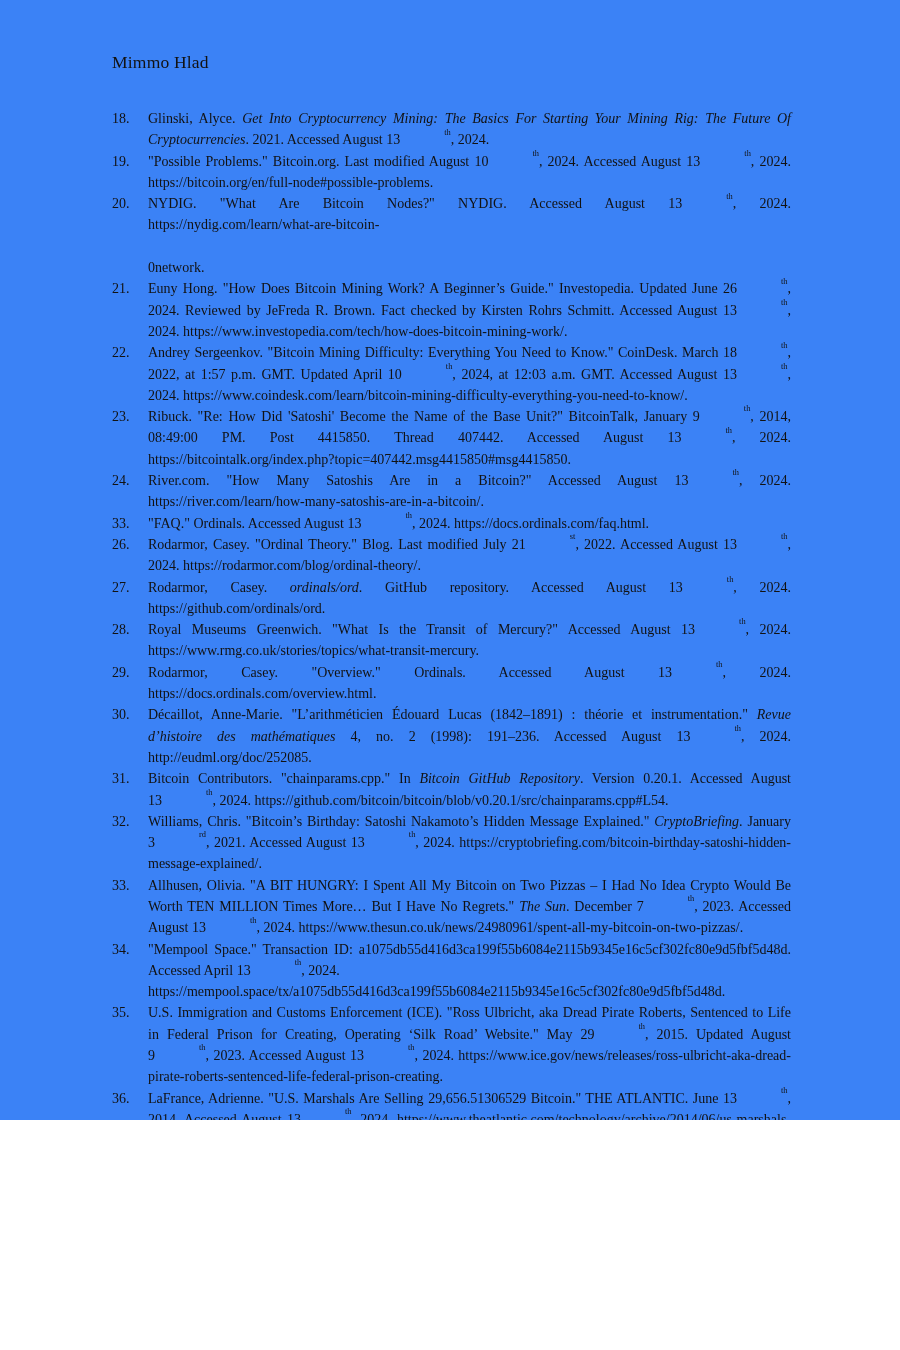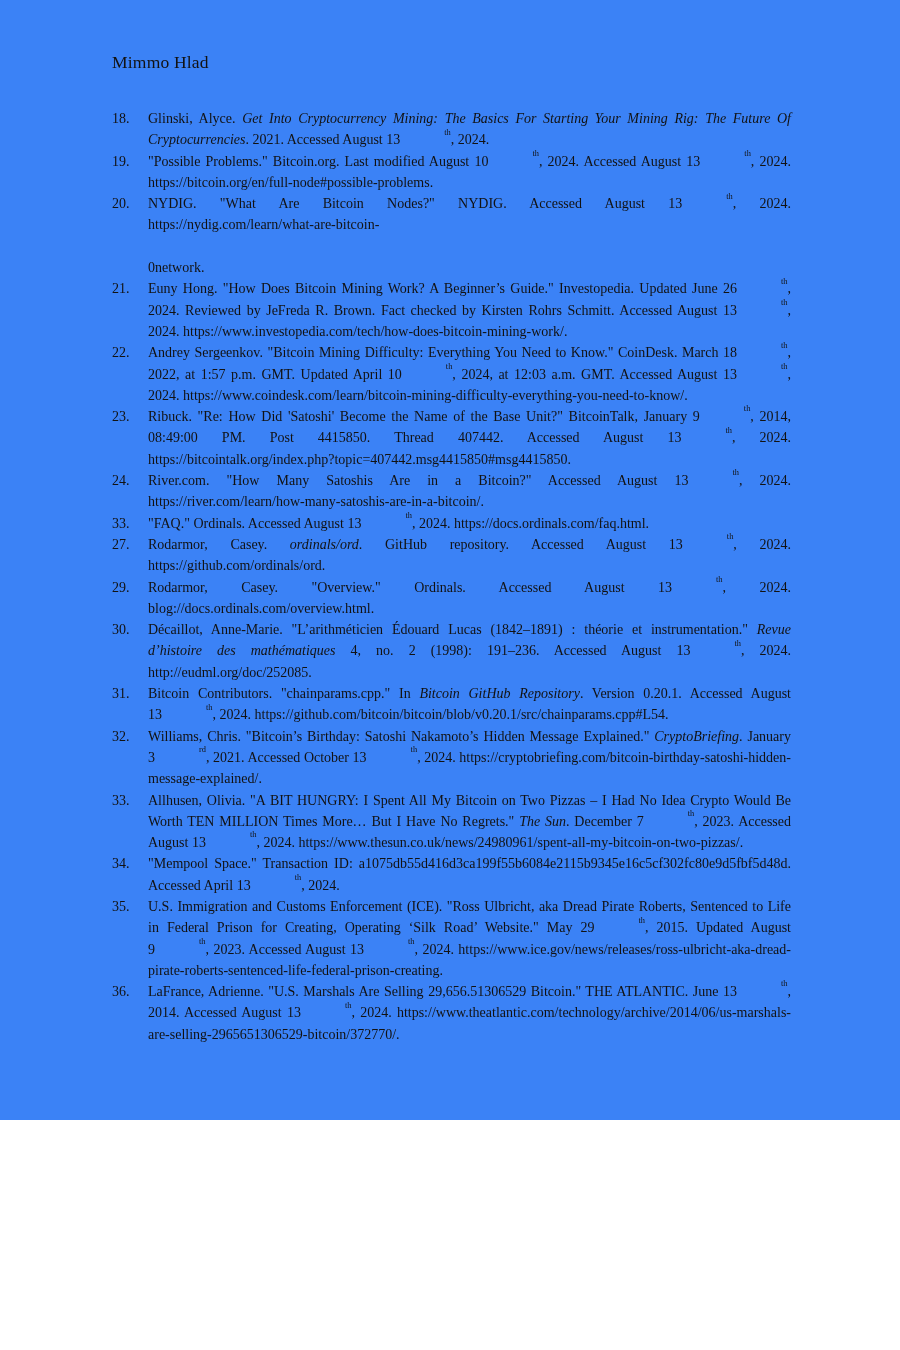--- a/index.html
+++ b/index.html
@@ -85,46 +85,54 @@
       </div>
       <div class="ref">
         <div class="ref-num">24.</div>
         <div class="ref-text"><span>River.com. "How Many Satoshis Are in a Bitcoin?" Accessed August 13</span><sup class="ord">th</sup><span>, 2024. </span><span class="nw">https://river.com/learn/how-many-satoshis-are-in-a-bitcoin/.</span></div>
       </div>
       <div class="ref">
         <div class="ref-num">33.</div>
         <div class="ref-text"><span>"FAQ." Ordinals. Accessed August 13</span><sup class="ord">th</sup><span>, 2024. </span><span class="nw">https://docs.ordinals.com/faq.html.</span></div>
       </div>
       <div class="ref">
+        <div class="ref-num">26.</div>
+        <div class="ref-text"><span>Rodarmor, Casey. "Ordinal Theory." Blog. Last modified July 21</span><sup class="ord">st</sup><span>, 2022. Accessed August 13</span><sup class="ord">th</sup><span>, 2024. </span><span class="nw">https://rodarmor.com/blog/ordinal-theory/.</span></div>
+      </div>
+      <div class="ref">
         <div class="ref-num">27.</div>
         <div class="ref-text"><span>Rodarmor, Casey. </span><i>ordinals/ord</i><span>. GitHub repository. Accessed August 13</span><sup class="ord">th</sup><span>, 2024. </span><span class="nw">https://github.com/ordinals/ord.</span></div>
       </div>
       <div class="ref">
+        <div class="ref-num">28.</div>
+        <div class="ref-text"><span>Royal Museums Greenwich. "What Is the Transit of Mercury?" Accessed August 13</span><sup class="ord">th</sup><span>, 2024. </span><span class="nw">https://www.rmg.co.uk/stories/topics/what-transit-mercury.</span></div>
+      </div>
+      <div class="ref">
         <div class="ref-num">29.</div>
-        <div class="ref-text"><span>Rodarmor, Casey. "Overview." Ordinals. Accessed August 13</span><sup class="ord">th</sup><span>, 2024. </span><span class="nw">blog://docs.ordinals.com/overview.html.</span></div>
+        <div class="ref-text"><span>Rodarmor, Casey. "Overview." Ordinals. Accessed August 13</span><sup class="ord">th</sup><span>, 2024. </span><span class="nw">https://docs.ordinals.com/overview.html.</span></div>
       </div>
       <div class="ref">
         <div class="ref-num">30.</div>
         <div class="ref-text"><span>Décaillot, Anne-Marie. "L’arithméticien Édouard Lucas (1842–1891) : théorie et instrumentation." </span><i>Revue d’histoire des mathématiques</i><span> 4, no. 2 (1998): 191–236. Accessed August 13</span><sup class="ord">th</sup><span>, 2024. </span><span class="nw">http://eudml.org/doc/252085.</span></div>
       </div>
       <div class="ref">
         <div class="ref-num">31.</div>
         <div class="ref-text"><span>Bitcoin Contributors. "chainparams.cpp." In </span><i>Bitcoin GitHub Repository</i><span>. Version 0.20.1. Accessed August 13</span><sup class="ord">th</sup><span>, 2024. </span><span class="nw">https://github.com/bitcoin/bitcoin/blob/v0.20.1/src/chainparams.cpp#L54.</span></div>
       </div>
       <div class="ref">
         <div class="ref-num">32.</div>
-        <div class="ref-text"><span>Williams, Chris. "Bitcoin’s Birthday: Satoshi Nakamoto’s Hidden Message Explained." </span><i>CryptoBriefing</i><span>. January 3</span><sup class="ord">rd</sup><span>, 2021. Accessed October 13</span><sup class="ord">th</sup><span>, 2024. https://cryptobriefing.com/bitcoin-birthday-satoshi-hidden-message-explained/.</span></div>
+        <div class="ref-text"><span>Williams, Chris. "Bitcoin’s Birthday: Satoshi Nakamoto’s Hidden Message Explained." </span><i>CryptoBriefing</i><span>. January 3</span><sup class="ord">rd</sup><span>, 2021. Accessed August 13</span><sup class="ord">th</sup><span>, 2024. https://cryptobriefing.com/bitcoin-birthday-satoshi-hidden-message-explained/.</span></div>
       </div>
       <div class="ref">
         <div class="ref-num">33.</div>
         <div class="ref-text"><span>Allhusen, Olivia. "A BIT HUNGRY: I Spent All My Bitcoin on Two Pizzas – I Had No Idea Crypto Would Be Worth TEN MILLION Times More… But I Have No Regrets." </span><i>The Sun</i><span>. December 7</span><sup class="ord">th</sup><span>, 2023. Accessed August 13</span><sup class="ord">th</sup><span>, 2024. https://www.thesun.co.uk/news/24980961/spent-all-my-bitcoin-on-two-pizzas/.</span></div>
       </div>
       <div class="ref">
         <div class="ref-num">34.</div>
-        <div class="ref-text"><span>"Mempool Space." Transaction ID: </span><span class="nw">a1075db55d416d3ca199f55b6084e2115b9345e16c5cf302fc80e9d5fbf5d48d.</span><span> Accessed April 13</span><sup class="ord">th</sup><span>, 2024.</span><br></div>
+        <div class="ref-text"><span>"Mempool Space." Transaction ID: </span><span class="nw">a1075db55d416d3ca199f55b6084e2115b9345e16c5cf302fc80e9d5fbf5d48d.</span><span> Accessed April 13</span><sup class="ord">th</sup><span>, 2024.</span><br><span class="nw">https://mempool.space/tx/a1075db55d416d3ca199f55b6084e2115b9345e16c5cf302fc80e9d5fbf5d48d.</span></div>
       </div>
       <div class="ref">
         <div class="ref-num">35.</div>
         <div class="ref-text"><span>U.S. Immigration and Customs Enforcement (ICE). "Ross Ulbricht, aka Dread Pirate Roberts, Sentenced to Life in Federal Prison for Creating, Operating ‘Silk Road’ Website." May 29</span><sup class="ord">th</sup><span>, 2015. Updated August 9</span><sup class="ord">th</sup><span>, 2023. Accessed August 13</span><sup class="ord">th</sup><span>, 2024. https://www.ice.gov/news/releases/ross-ulbricht-aka-dread-pirate-roberts-sentenced-life-federal-prison-creating.</span></div>
       </div>
       <div class="ref">
         <div class="ref-num">36.</div>
         <div class="ref-text"><span>LaFrance, Adrienne. "U.S. Marshals Are Selling 29,656.51306529 Bitcoin." THE ATLANTIC. June 13</span><sup class="ord">th</sup><span>, 2014. Accessed August 13</span><sup class="ord">th</sup><span>, 2024. https://www.theatlantic.com/technology/archive/2014/06/us-marshals-are-selling-2965651306529-bitcoin/372770/.</span></div>
       </div>
     </div>

